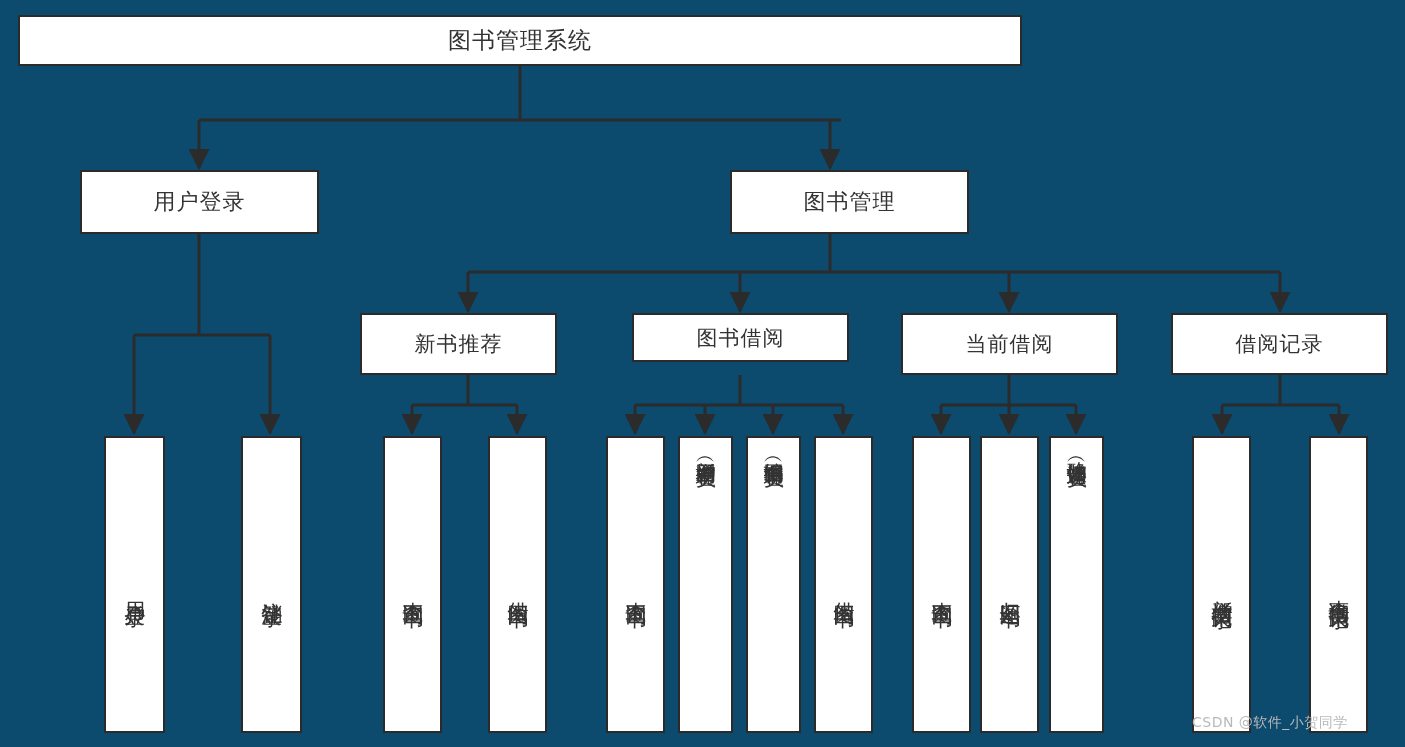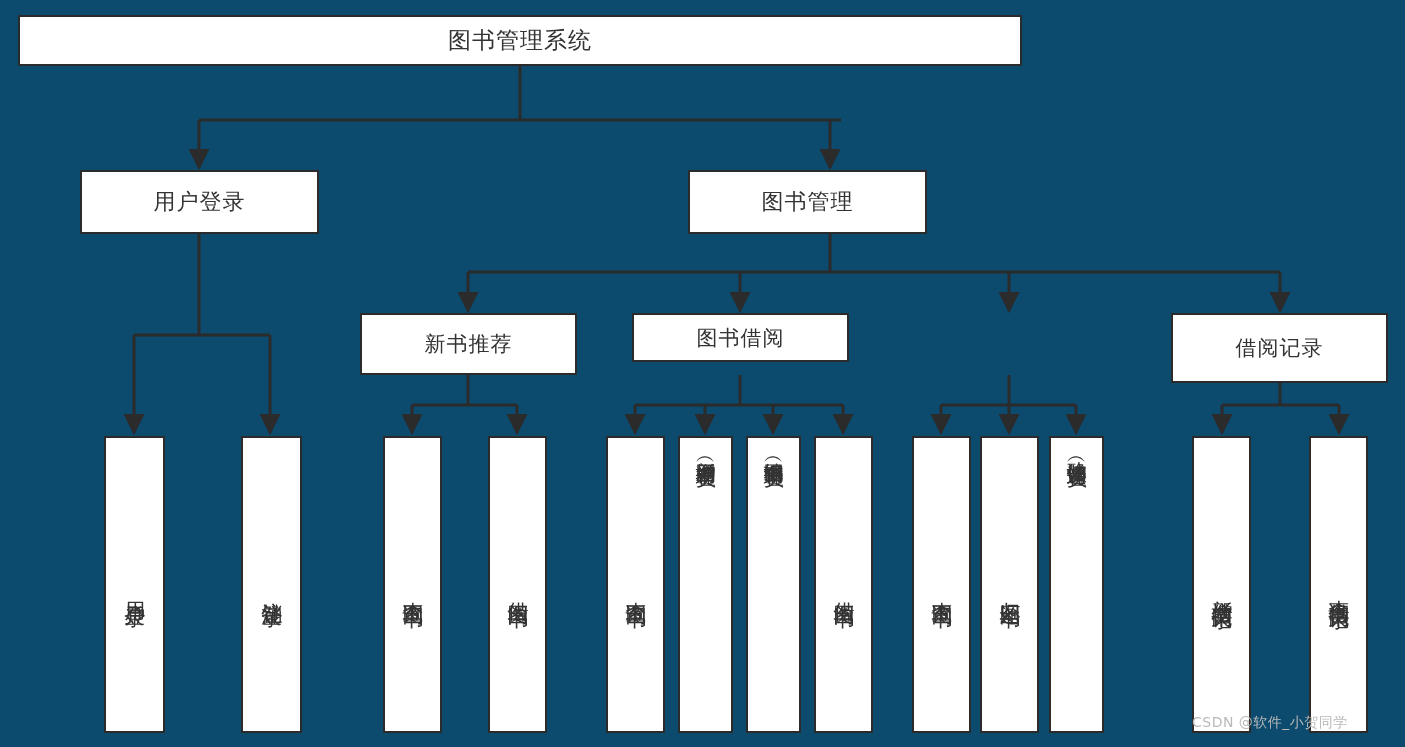--- a/index.html
+++ b/index.html
@@ -133,31 +133,34 @@
     </g>
   </svg>
 
   <div class="node level-root" style="left:18px; top:15px; width:1004px; height:51px;">
     <span>图书管理系统</span>
   </div>
 
   <div class="node level-mid" style="left:80px; top:170px; width:239px; height:64px;">
     <span>用户登录</span>
   </div>
-  <div class="node level-mid" style="left:688px; top:170px; width:239px; height:64px;">
+  <div class="node level-mid" style="left:730px; top:170px; width:239px; height:64px;">
     <span>图书管理</span>
   </div>
 
-  <div class="node level-branch" style="left:360px; top:313px; width:217px; height:62px;">
+  <div class="node level-branch" style="left:360px; top:313px; width:197px; height:62px;">
     <span>新书推荐</span>
   </div>
   <div class="node level-branch" style="left:632px; top:313px; width:217px; height:49px;">
     <span>图书借阅</span>
   </div>
-  <div class="node level-branch" style="left:1171px; top:313px; width:217px; height:70px;">
+  <div class="node level-branch" style="left:901px; top:313px; width:217px; height:62px;">
+    <span>当前借阅</span>
+  </div>
+  <div class="node level-branch" style="left:1171px; top:313px; width:217px; height:62px;">
     <span>借阅记录</span>
   </div>
 
   <div class="node leaf leaf-centered" style="left:104px; top:436px; width:61px; height:297px;">
     <span class="vtext">用户登录</span>
   </div>
   <div class="node leaf leaf-centered" style="left:241px; top:436px; width:61px; height:297px;">
     <span class="vtext">注销登录</span>
   </div>
 

